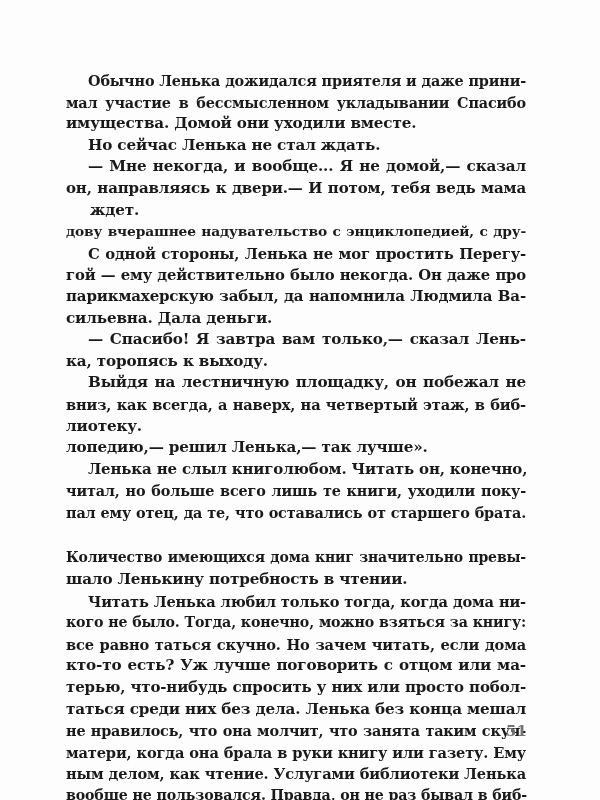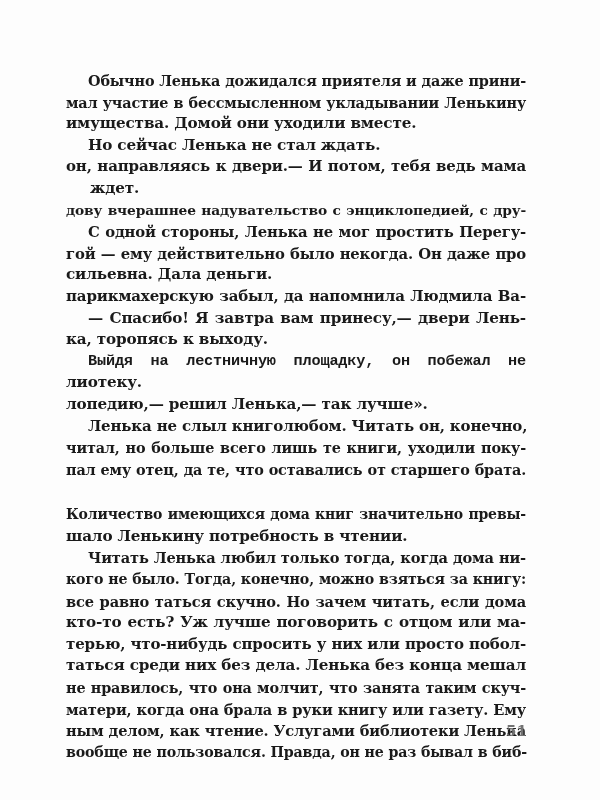--- a/index.html
+++ b/index.html
@@ -30,33 +30,35 @@
       font-family: "DejaVu Serif", "Liberation Serif", serif;
       font-weight: bold; font-size: 15px; color: #737373;
     }
   </style>
 </head>
 <body>
 
 <div class="page">
   <div class="text-block" id="text-block">
       <div class="line indent" style="white-space: nowrap; font-size: 14.4px;">Обычно Ленька дожидался приятеля и даже прини-</div>
-      <div class="line" style="white-space: nowrap; font-size: 14.4px;">мал участие в бессмысленном укладывании Ленькину</div>
+      <div class="line" style="white-space: nowrap; font-size: 14.4px;">мал участие в бессмысленном укладывании Спасибо</div>
       <div class="line last" style="white-space: nowrap;">имущества. Домой они уходили вместе.</div>
       <div class="line indent last" style="white-space: nowrap;">Но сейчас Ленька не стал ждать.</div>
+      <div class="line indent" style="white-space: nowrap;">— Мне некогда, и вообще... Я не домой,— сказал</div>
       <div class="line" style="white-space: nowrap; font-size: 15px;">он, направляясь к двери.— И потом, тебя ведь мама</div>
       <div class="line last" style="white-space: nowrap; margin-left: 24px;">ждет.</div>
       <div class="line" style="white-space: nowrap; font-size: 13.8px;">дову вчерашнее надувательство с энциклопедией, с дру-</div>
       <div class="line indent" style="white-space: nowrap; font-size: 14.8px;">С одной стороны, Ленька не мог простить Перегу-</div>
       <div class="line" style="white-space: nowrap; font-size: 14.8px;">гой — ему действительно было некогда. Он даже про</div>
+      <div class="line" style="white-space: nowrap; font-size: 15px;">парикмахерскую забыл, да напомнила Людмила Ва-</div>
       <div class="line last" style="white-space: nowrap;">сильевна. Дала деньги.</div>
-      <div class="line" style="white-space: nowrap; font-size: 15px;">парикмахерскую забыл, да напомнила Людмила Ва-</div>
-      <div class="line indent" style="white-space: nowrap;">— Спасибо! Я завтра вам принесу,— двери Лень-</div>
+      <div class="line indent" style="white-space: nowrap;">— Спасибо! Я завтра вам только,— сказал Лень-</div>
       <div class="line last" style="white-space: nowrap;">ка, торопясь к выходу.</div>
-      <div class="line indent" style="white-space: nowrap; font-family: Liberation Mono, monospace;">Выйдя на лестничную площадку, он побежал не</div>
+      <div class="line indent" style="white-space: nowrap;">Выйдя на лестничную площадку, он побежал не</div>
+      <div class="line" style="white-space: nowrap; font-size: 14.6px;">вниз, как всегда, а наверх, на четвертый этаж, в биб-</div>
       <div class="line last" style="white-space: nowrap;">лиотеку.</div>
       <div class="line last" style="white-space: nowrap;">лопедию,— решил Ленька,— так лучше».</div>
       <div class="line indent" style="white-space: nowrap; font-size: 15px;">Ленька не слыл книголюбом. Читать он, конечно,</div>
       <div class="line" style="white-space: nowrap; font-size: 14.4px;">читал, но больше всего лишь те книги, уходили поку-</div>
       <div class="line" style="white-space: nowrap; font-size: 14.4px;">пал ему отец, да те, что оставались от старшего брата.</div>
       <div class="line" style="white-space: nowrap; font-size: 14px; margin-top: 24px;">Количество имеющихся дома книг значительно превы-</div>
       <div class="line last" style="white-space: nowrap;">шало Ленькину потребность в чтении.</div>
       <div class="line indent" style="white-space: nowrap; font-size: 14.6px;">Читать Ленька любил только тогда, когда дома ни-</div>
       <div class="line" style="white-space: nowrap; font-size: 14.2px;">кого не было. Тогда, конечно, можно взяться за книгу:</div>
       <div class="line" style="white-space: nowrap; font-size: 14.6px;">все равно таться скучно. Но зачем читать, если дома</div>

